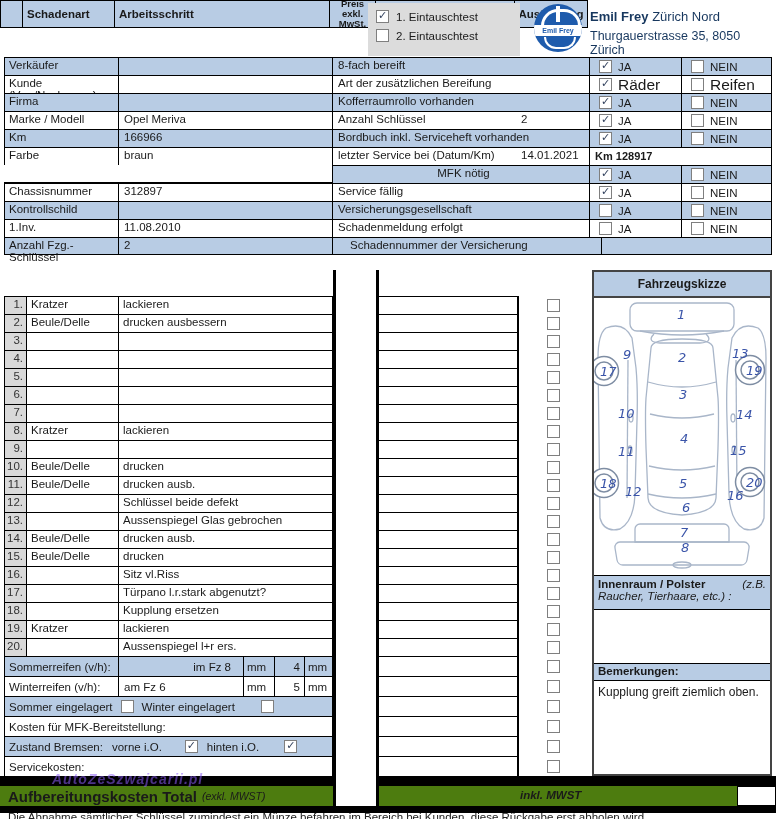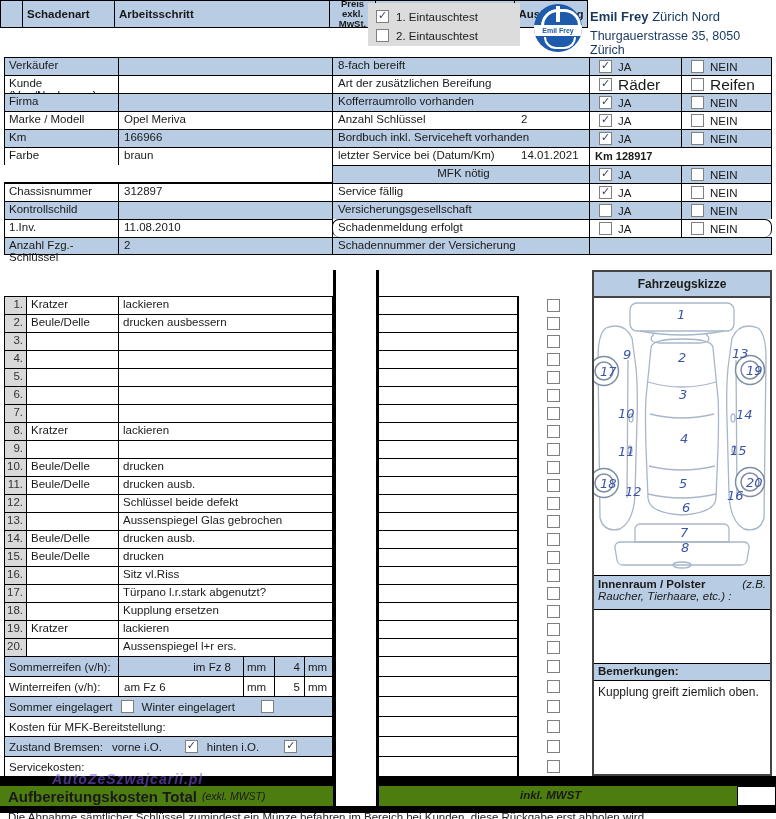--- a/index.html
+++ b/index.html
@@ -2,21 +2,21 @@
 <html><head>
 <meta charset="utf-8">
 <style>
   html,body{margin:0;padding:0;background:#fff;}
   .page{position:relative;width:776px;height:819px;background:#fff;overflow:hidden;
         font-family:"Liberation Sans",sans-serif;color:#1a1a1a;outline:1px solid #c9c9c9;}
   .abs{position:absolute;box-sizing:border-box;}
   
   .title{left:16px;top:8px;font-size:25px;font-weight:bold;letter-spacing:-.5px;
          border-bottom:3px solid #000;padding:0 6px 3px 0;}
-  .testpanel{left:368px;top:3px;width:152px;height:43px;background:#dcdcdc;padding:5px 0 0 8px;}
+  .testpanel{left:368px;top:3px;width:152px;height:53px;background:#dcdcdc;padding:5px 0 0 8px;}
   .testrow{display:flex;align-items:center;gap:7px;height:17px;margin-bottom:2px;font-size:11.5px;}
   .logo{left:534px;top:4px;width:48px;height:48px;border-radius:50%;background:#1e5bac;overflow:hidden;}
   .logo .arc{position:absolute;left:7px;top:5px;width:34px;height:18px;border:3px solid #fff;
              border-bottom:none;border-radius:17px 17px 0 0;}
   .logo .mast{position:absolute;left:22px;top:2px;width:4px;height:16px;background:#fff;}
   .logo .band{position:absolute;left:0;top:21px;width:48px;height:11px;background:#fff;
               font-size:7px;font-weight:bold;color:#1e5bac;text-align:center;line-height:11px;}
   .logo .laurel{position:absolute;left:10px;bottom:3px;width:28px;height:10px;border:2px solid #fff;
                border-top:none;border-radius:0 0 14px 14px;}
   .coname{left:590px;top:9px;font-size:13px;color:#17375e;white-space:nowrap;}
@@ -248,32 +248,32 @@
         <div class="cl"><span>Versicherungsgesellschaft</span></div>
         <div class="jacell">
           <span class="cb"></span>
           <span>JA</span>
         </div>
         <div class="neincell">
           <span class="cb"></span>
           <span>NEIN</span>
         </div>
       </div>
-      <div class="frow bgW" style="left: 332px; top: 219px; width: 440px; border-radius: 7px;">
+      <div class="frow bgW" style="left: 332px; top: 219px; width: 440px;">
         <div class="cl"><span>Schadenmeldung erfolgt</span></div>
         <div class="jacell">
           <span class="cb"></span>
           <span>JA</span>
         </div>
         <div class="neincell">
           <span class="cb"></span>
           <span>NEIN</span>
         </div>
       </div>
-      <div class="frow bgB last" style="left: 332px; top: 237px; width: 440px;">
+      <div class="frow bgB last" style="left: 332px; top: 237px; width: 440px; padding-left: 12px;">
         <div class="cl"><span>Schadennummer der Versicherung</span></div>
         <div class="valtext"></div>
       </div>
     </div>
 
   <div class="thead">
     <div class="h0"></div>
     <div class="h1">Schadenart</div>
     <div class="h2">Arbeitsschritt</div>
     <div class="hp">

